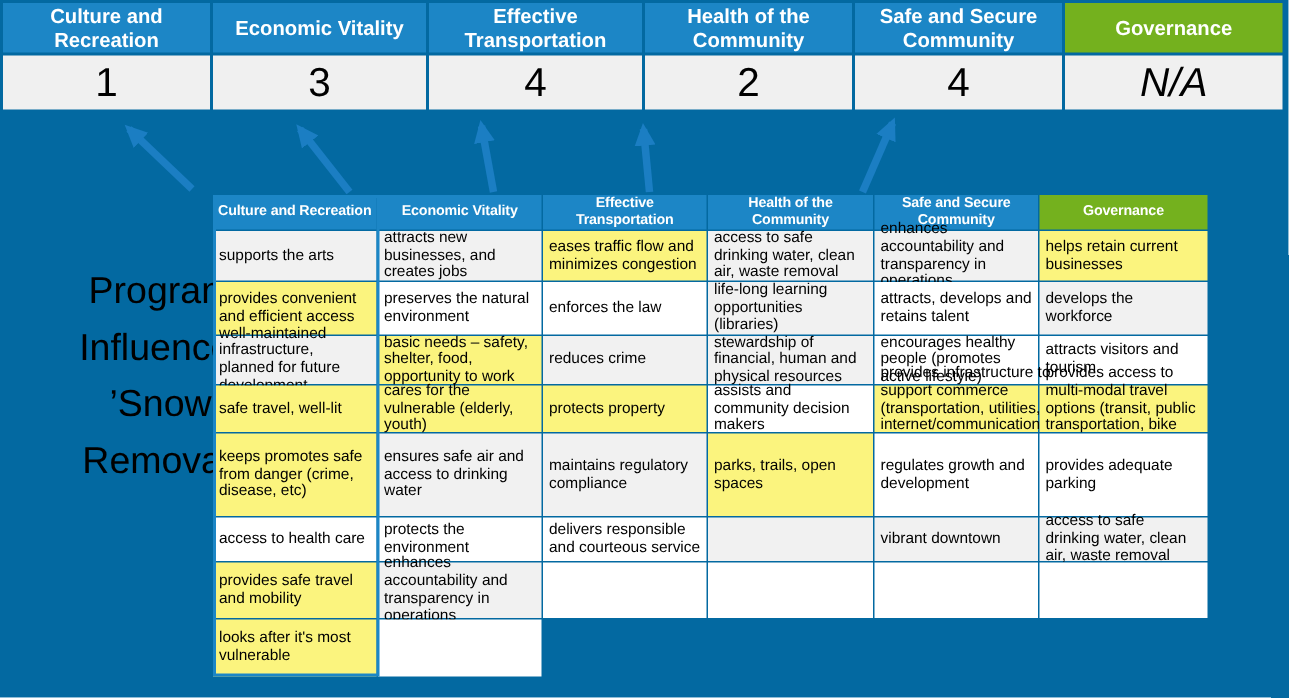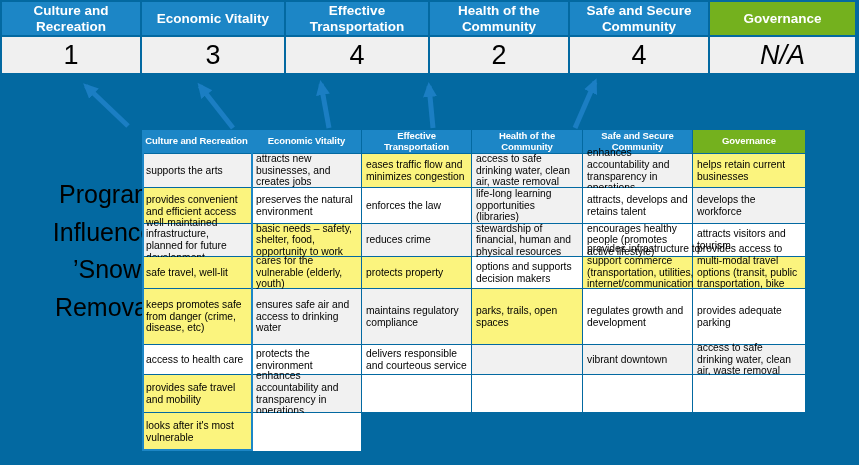--- a/index.html
+++ b/index.html
@@ -119,21 +119,21 @@
       <div class="mc gray">develops the workforce</div>
       <div class="mc gray">well-maintained infrastructure, planned for future development</div>
       <div class="mc gray hl">basic needs – safety, shelter, food, opportunity to work</div>
       <div class="mc gray">reduces crime</div>
       <div class="mc gray">stewardship of financial, human and physical resources</div>
       <div class="mc">encourages healthy people (promotes active lifestyle)</div>
       <div class="mc">attracts visitors and tourism</div>
       <div class="mc hl">safe travel, well-lit</div>
       <div class="mc hl">cares for the vulnerable (elderly, youth)</div>
       <div class="mc hl">protects property</div>
-      <div class="mc">options and supports decision makers</div>
+      <div class="mc">assists and community decision makers</div>
       <div class="mc gray hl">provides infrastructure to support commerce (transportation, utilities, internet/communications, smart cities, etc)</div>
       <div class="mc gray hl">provides access to multi-modal travel options (transit, public transportation, bike lanes, trails)</div>
       <div class="mc gray hl">keeps promotes safe from danger (crime, disease, etc)</div>
       <div class="mc gray">ensures safe air and access to drinking water</div>
       <div class="mc gray">maintains regulatory compliance</div>
       <div class="mc hl">parks, trails, open spaces</div>
       <div class="mc">regulates growth and development</div>
       <div class="mc">provides adequate parking</div>
       <div class="mc">access to health care</div>
       <div class="mc">protects the environment</div>

